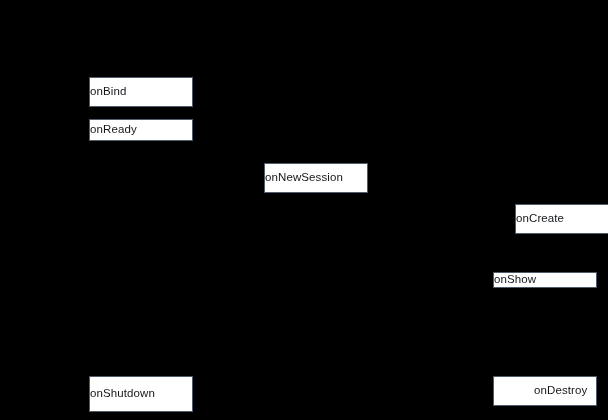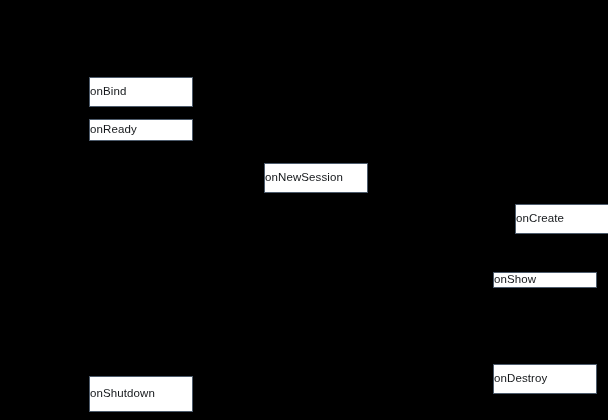--- a/index.html
+++ b/index.html
@@ -58,17 +58,17 @@
 
   <div class="node" style="left:493px; top:252px; width:104px; height:16px;margin-top:20px;">
     <span class="node-label">onShow</span>
   </div>
 
 
   <div class="node" style="left:89px; top:376px; width:104px; height:36px;">
     <span class="node-label">onShutdown</span>
   </div>
 
-  <div class="node" style="left:493px; top:364px; width:104px; height:30px;">
+  <div class="node" style="left:493px; top:376px; width:104px; height:30px;padding-left:40px;">
     <span class="node-label">onDestroy</span>
   </div>
 
 </div>
 
 </body></html>

